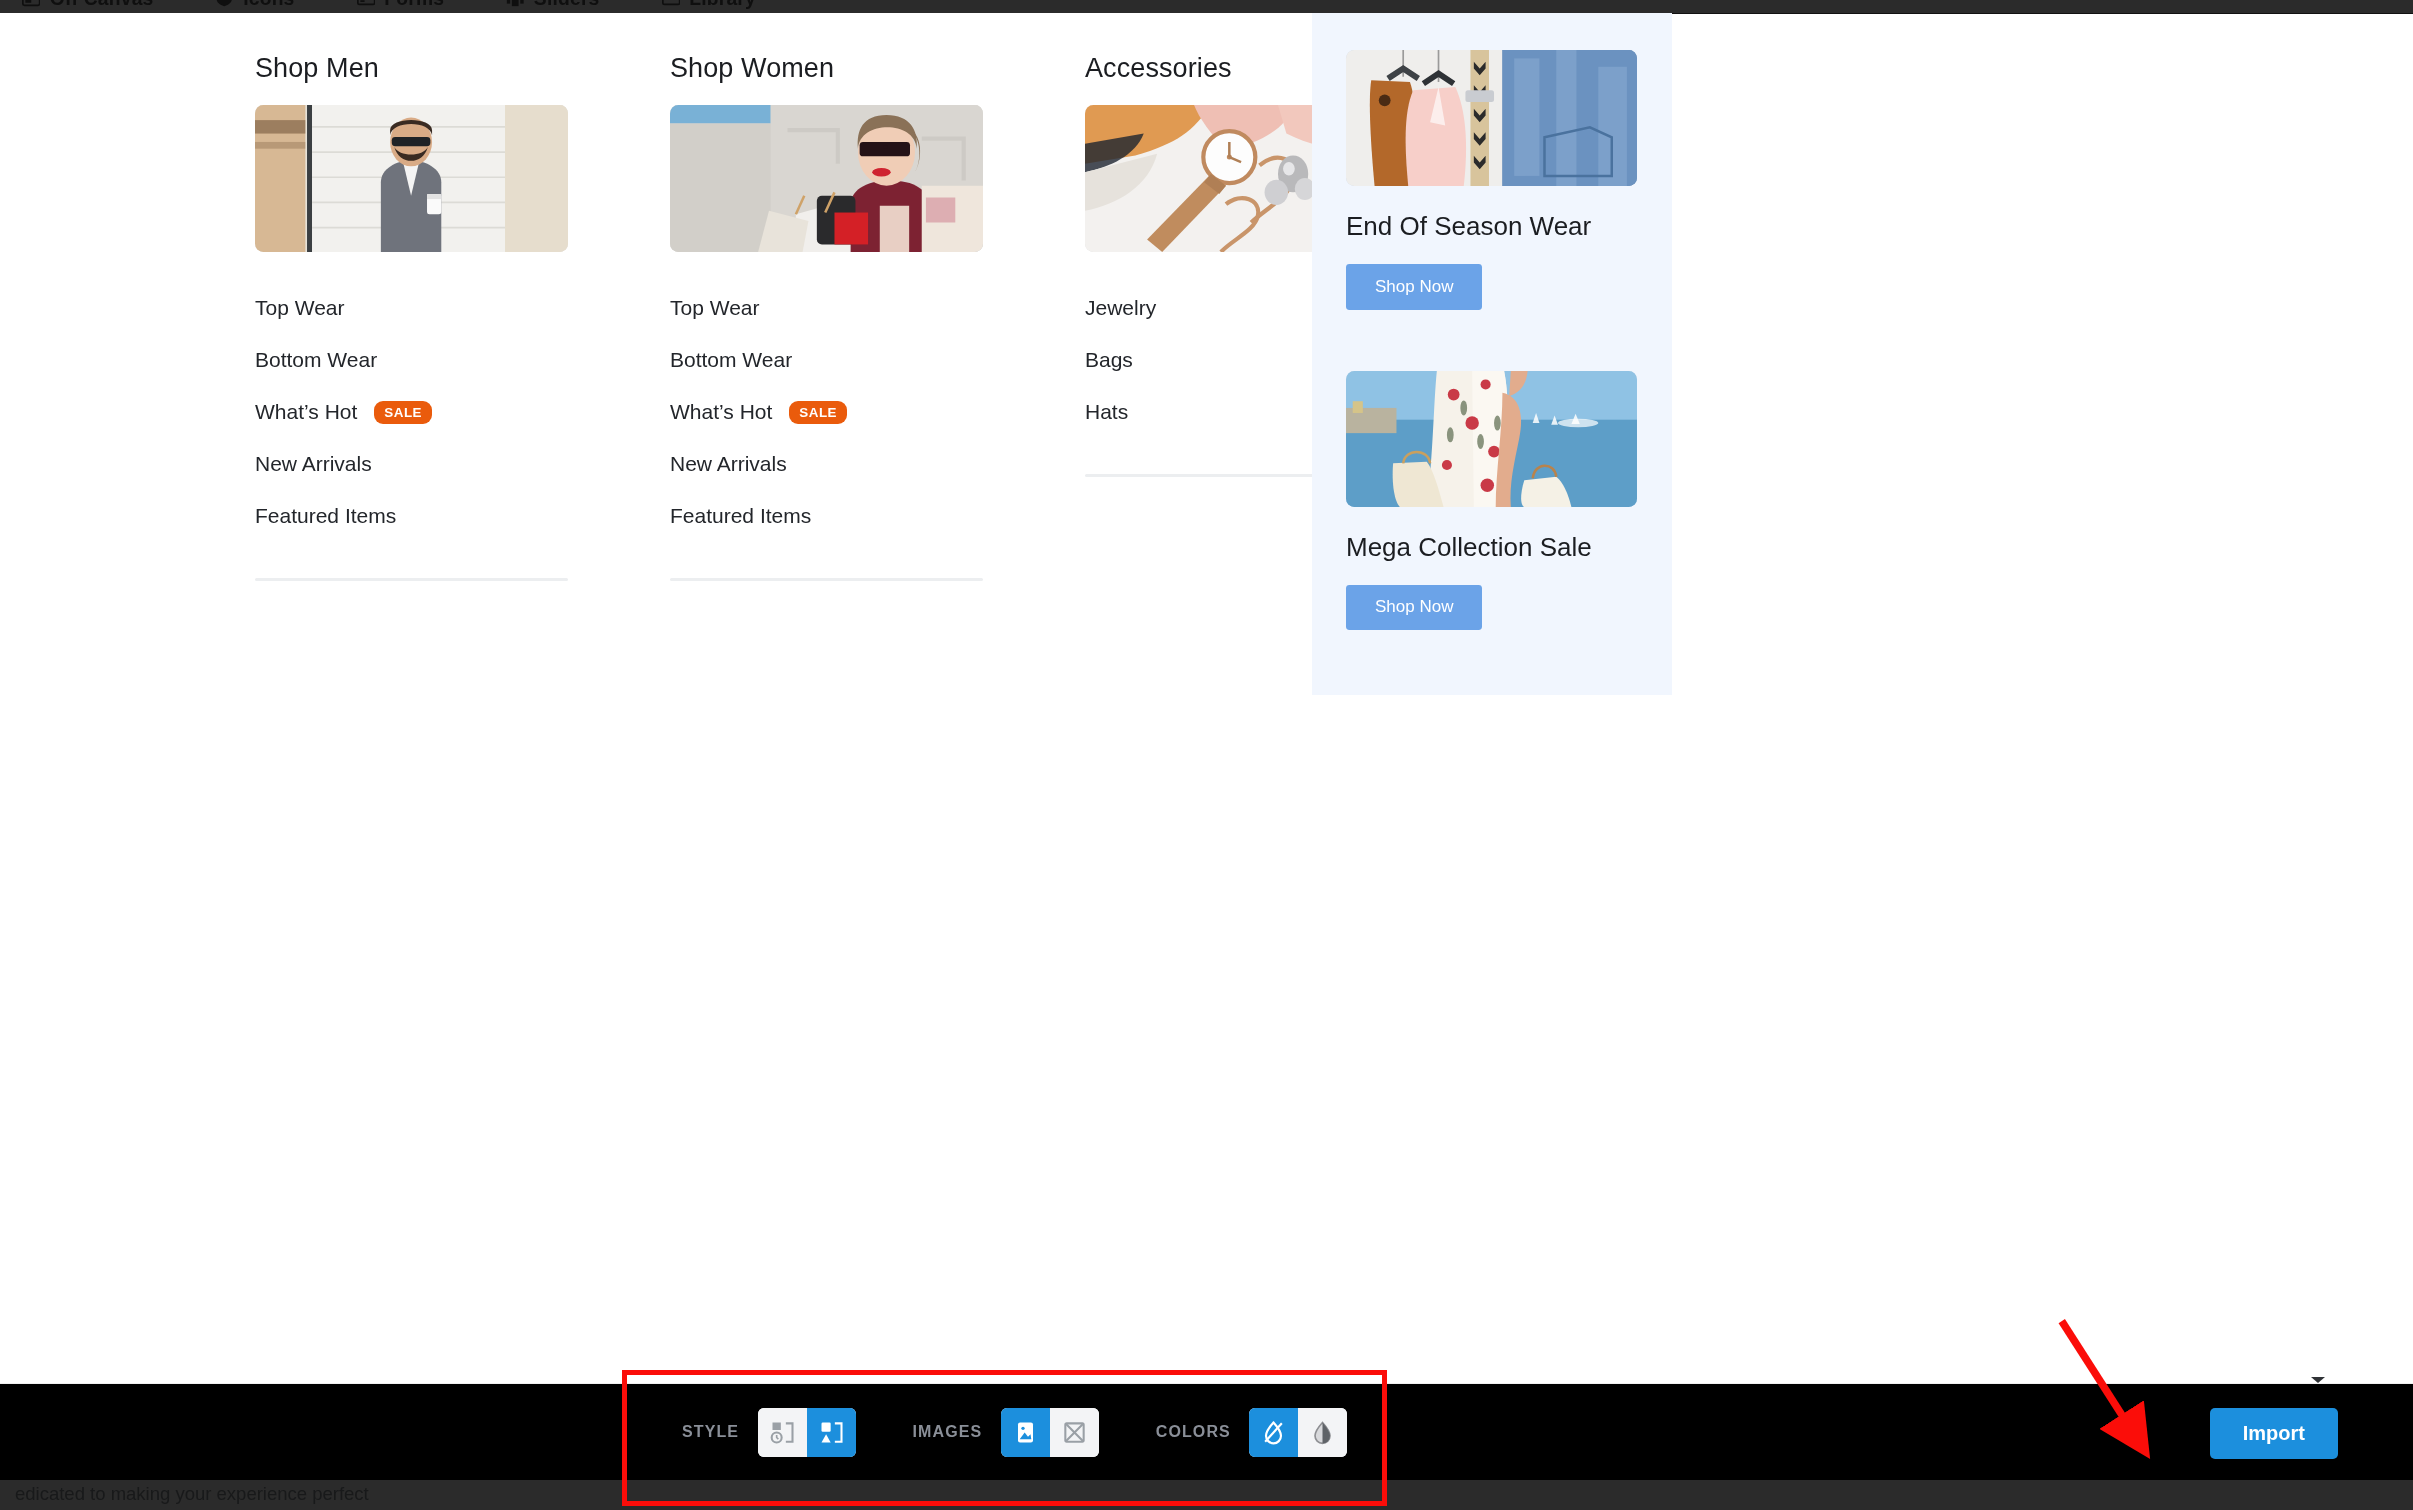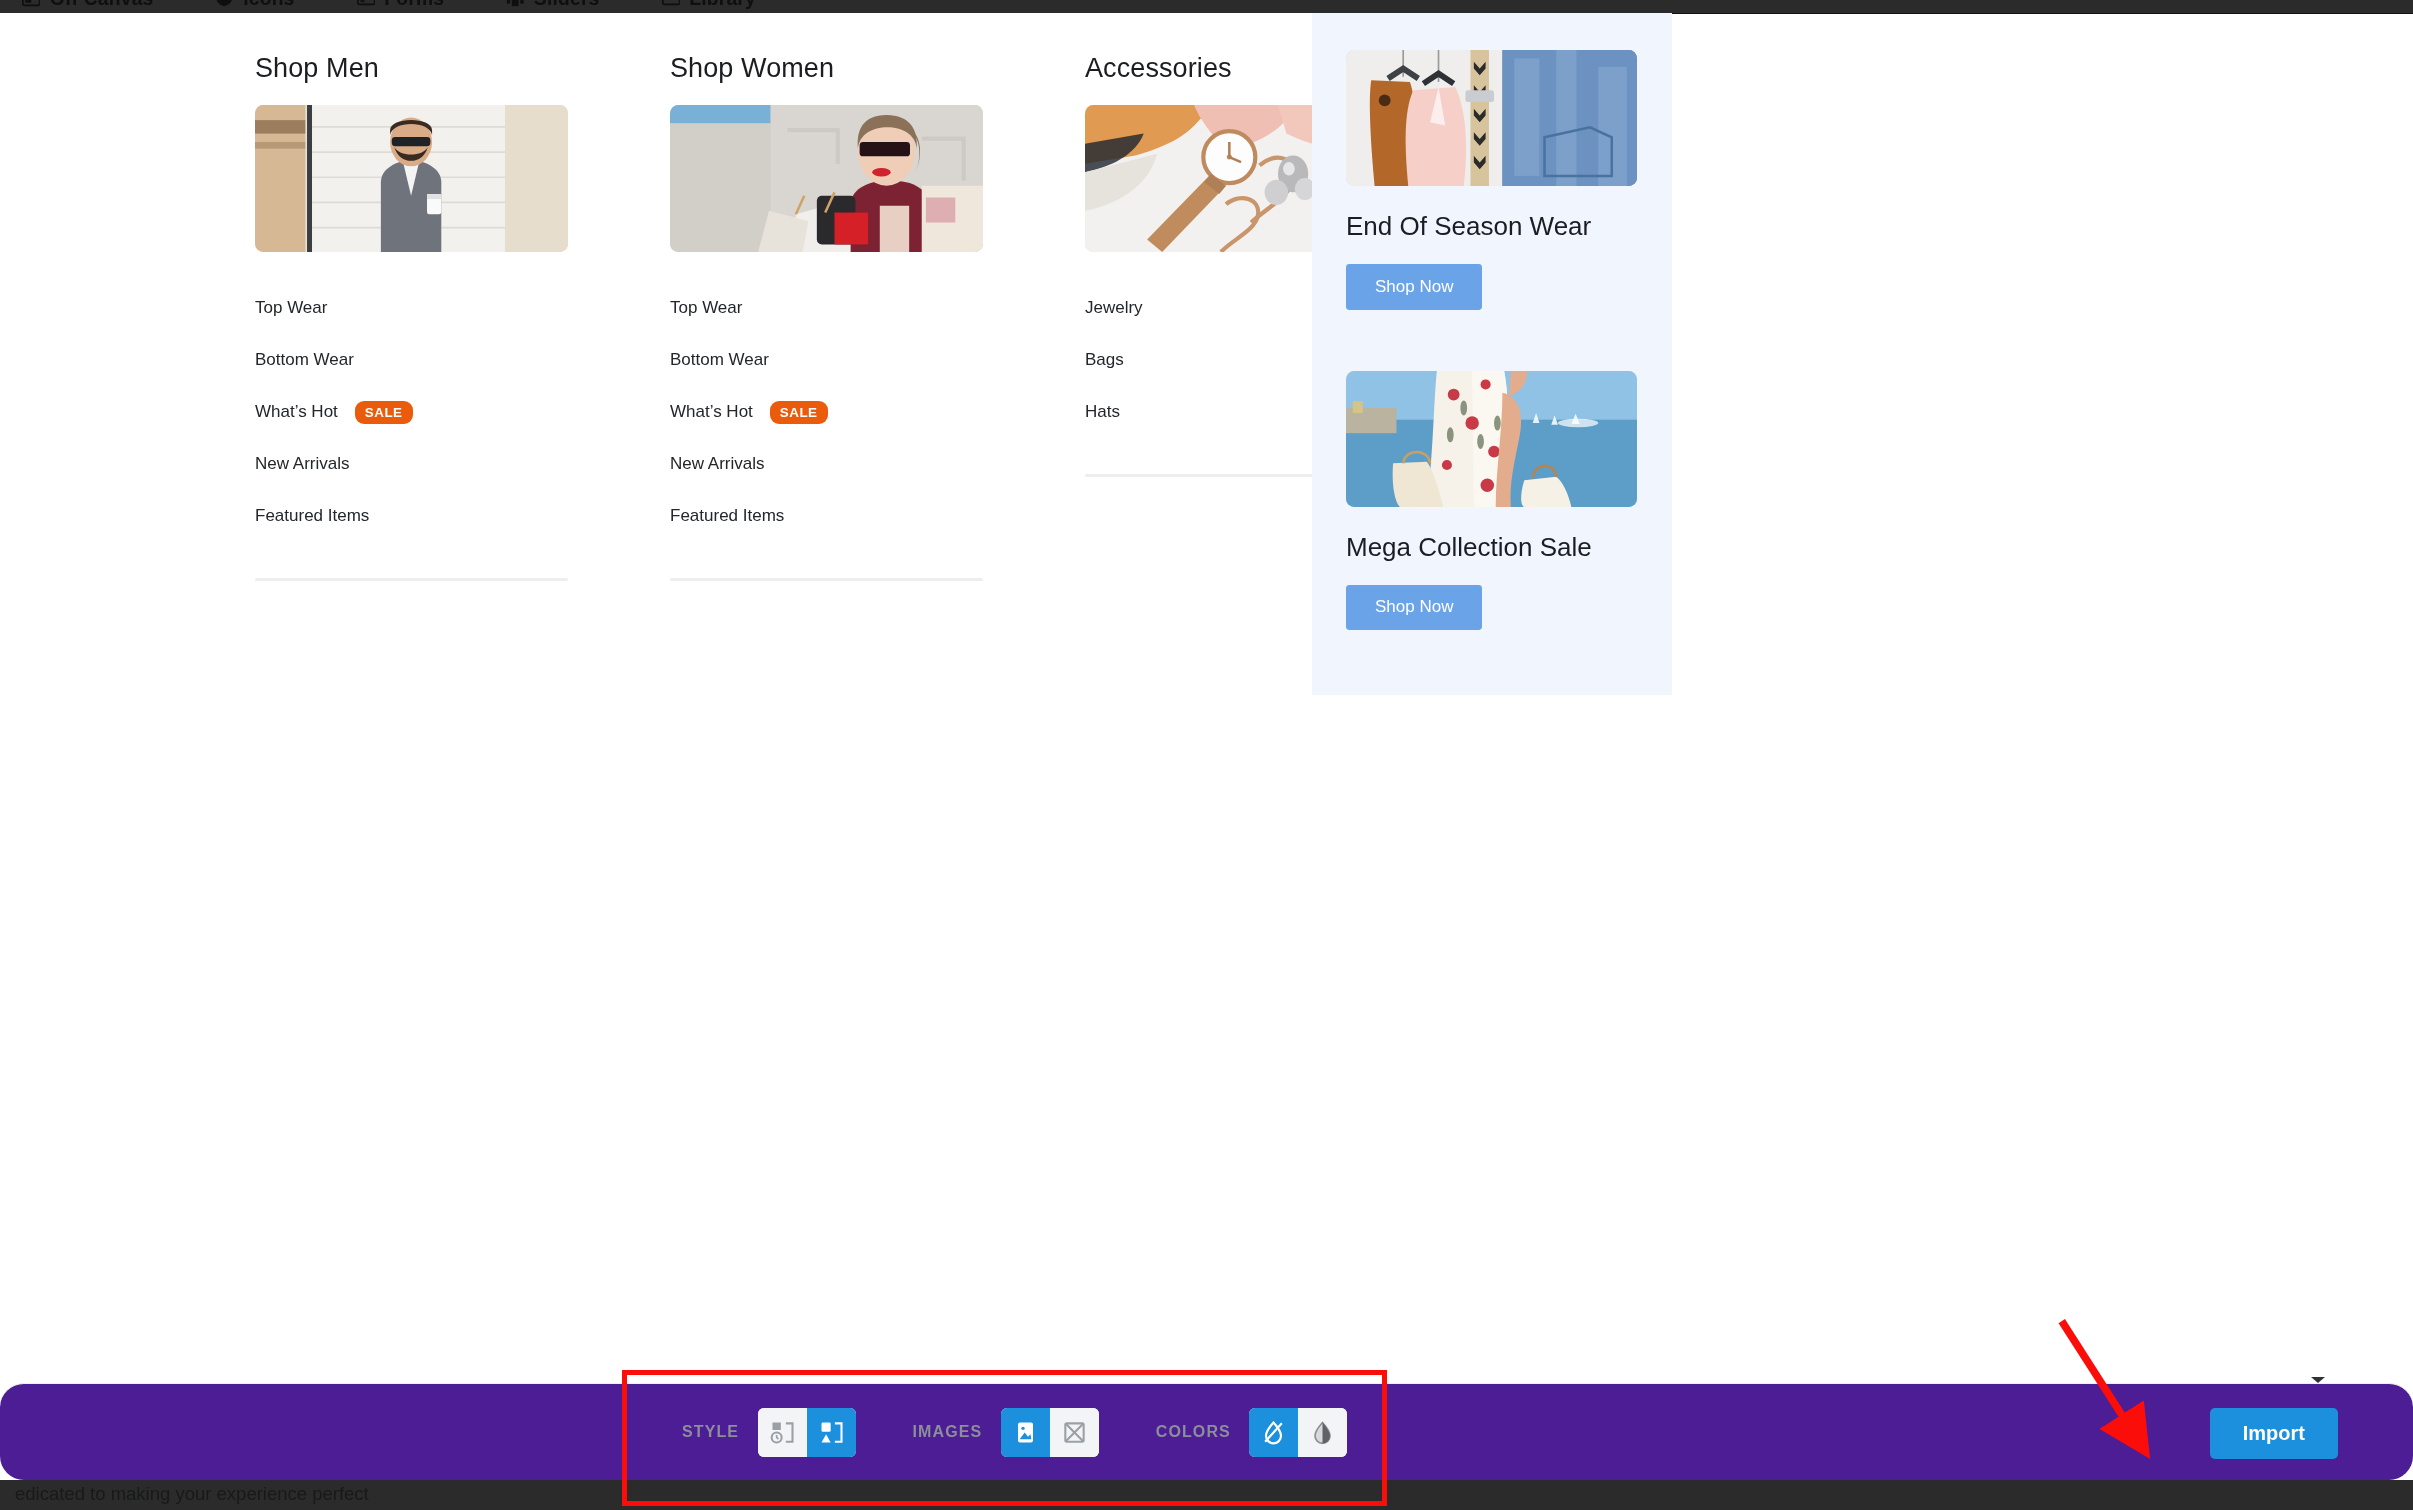--- a/index.html
+++ b/index.html
@@ -74,21 +74,21 @@
   }
   .thumb svg { display: block; width: 100%; height: 100%; }
   .links { margin-top: 30px; }
   .link-row {
     display: flex;
     align-items: center;
     gap: 17px;
     height: 52px;
   }
   .link-text {
-    font-size: 17px;
+    font-size: 21px;
     color: #23262b;
     font-weight: 400;
     white-space: nowrap;
   }
   .badge {
     background: #ea5b0c;
     color: #fff;
     font-size: 13.4px;
     font-weight: 700;
     letter-spacing: 0.5px;
@@ -141,23 +141,22 @@
     cursor: pointer;
     font-family: Liberation Sans, sans-serif;
   }
 
   
   .bottombar {
     position: absolute;
     left: 0; bottom: 30px;
     width: 2413px;
     height: 96px;
-    background: #4c1d95;
+    background: #000000;
     border-top: 1.7px solid #f0f0f0;
-    border-radius: 24px;
   }
   .bb-groups {
     position: absolute;
     left: 682px; top: 0;
     height: 96px;
     display: flex;
     align-items: center;
     gap: 57px;
   }
   .bb-group { display: flex; align-items: center; gap: 18.5px; }

